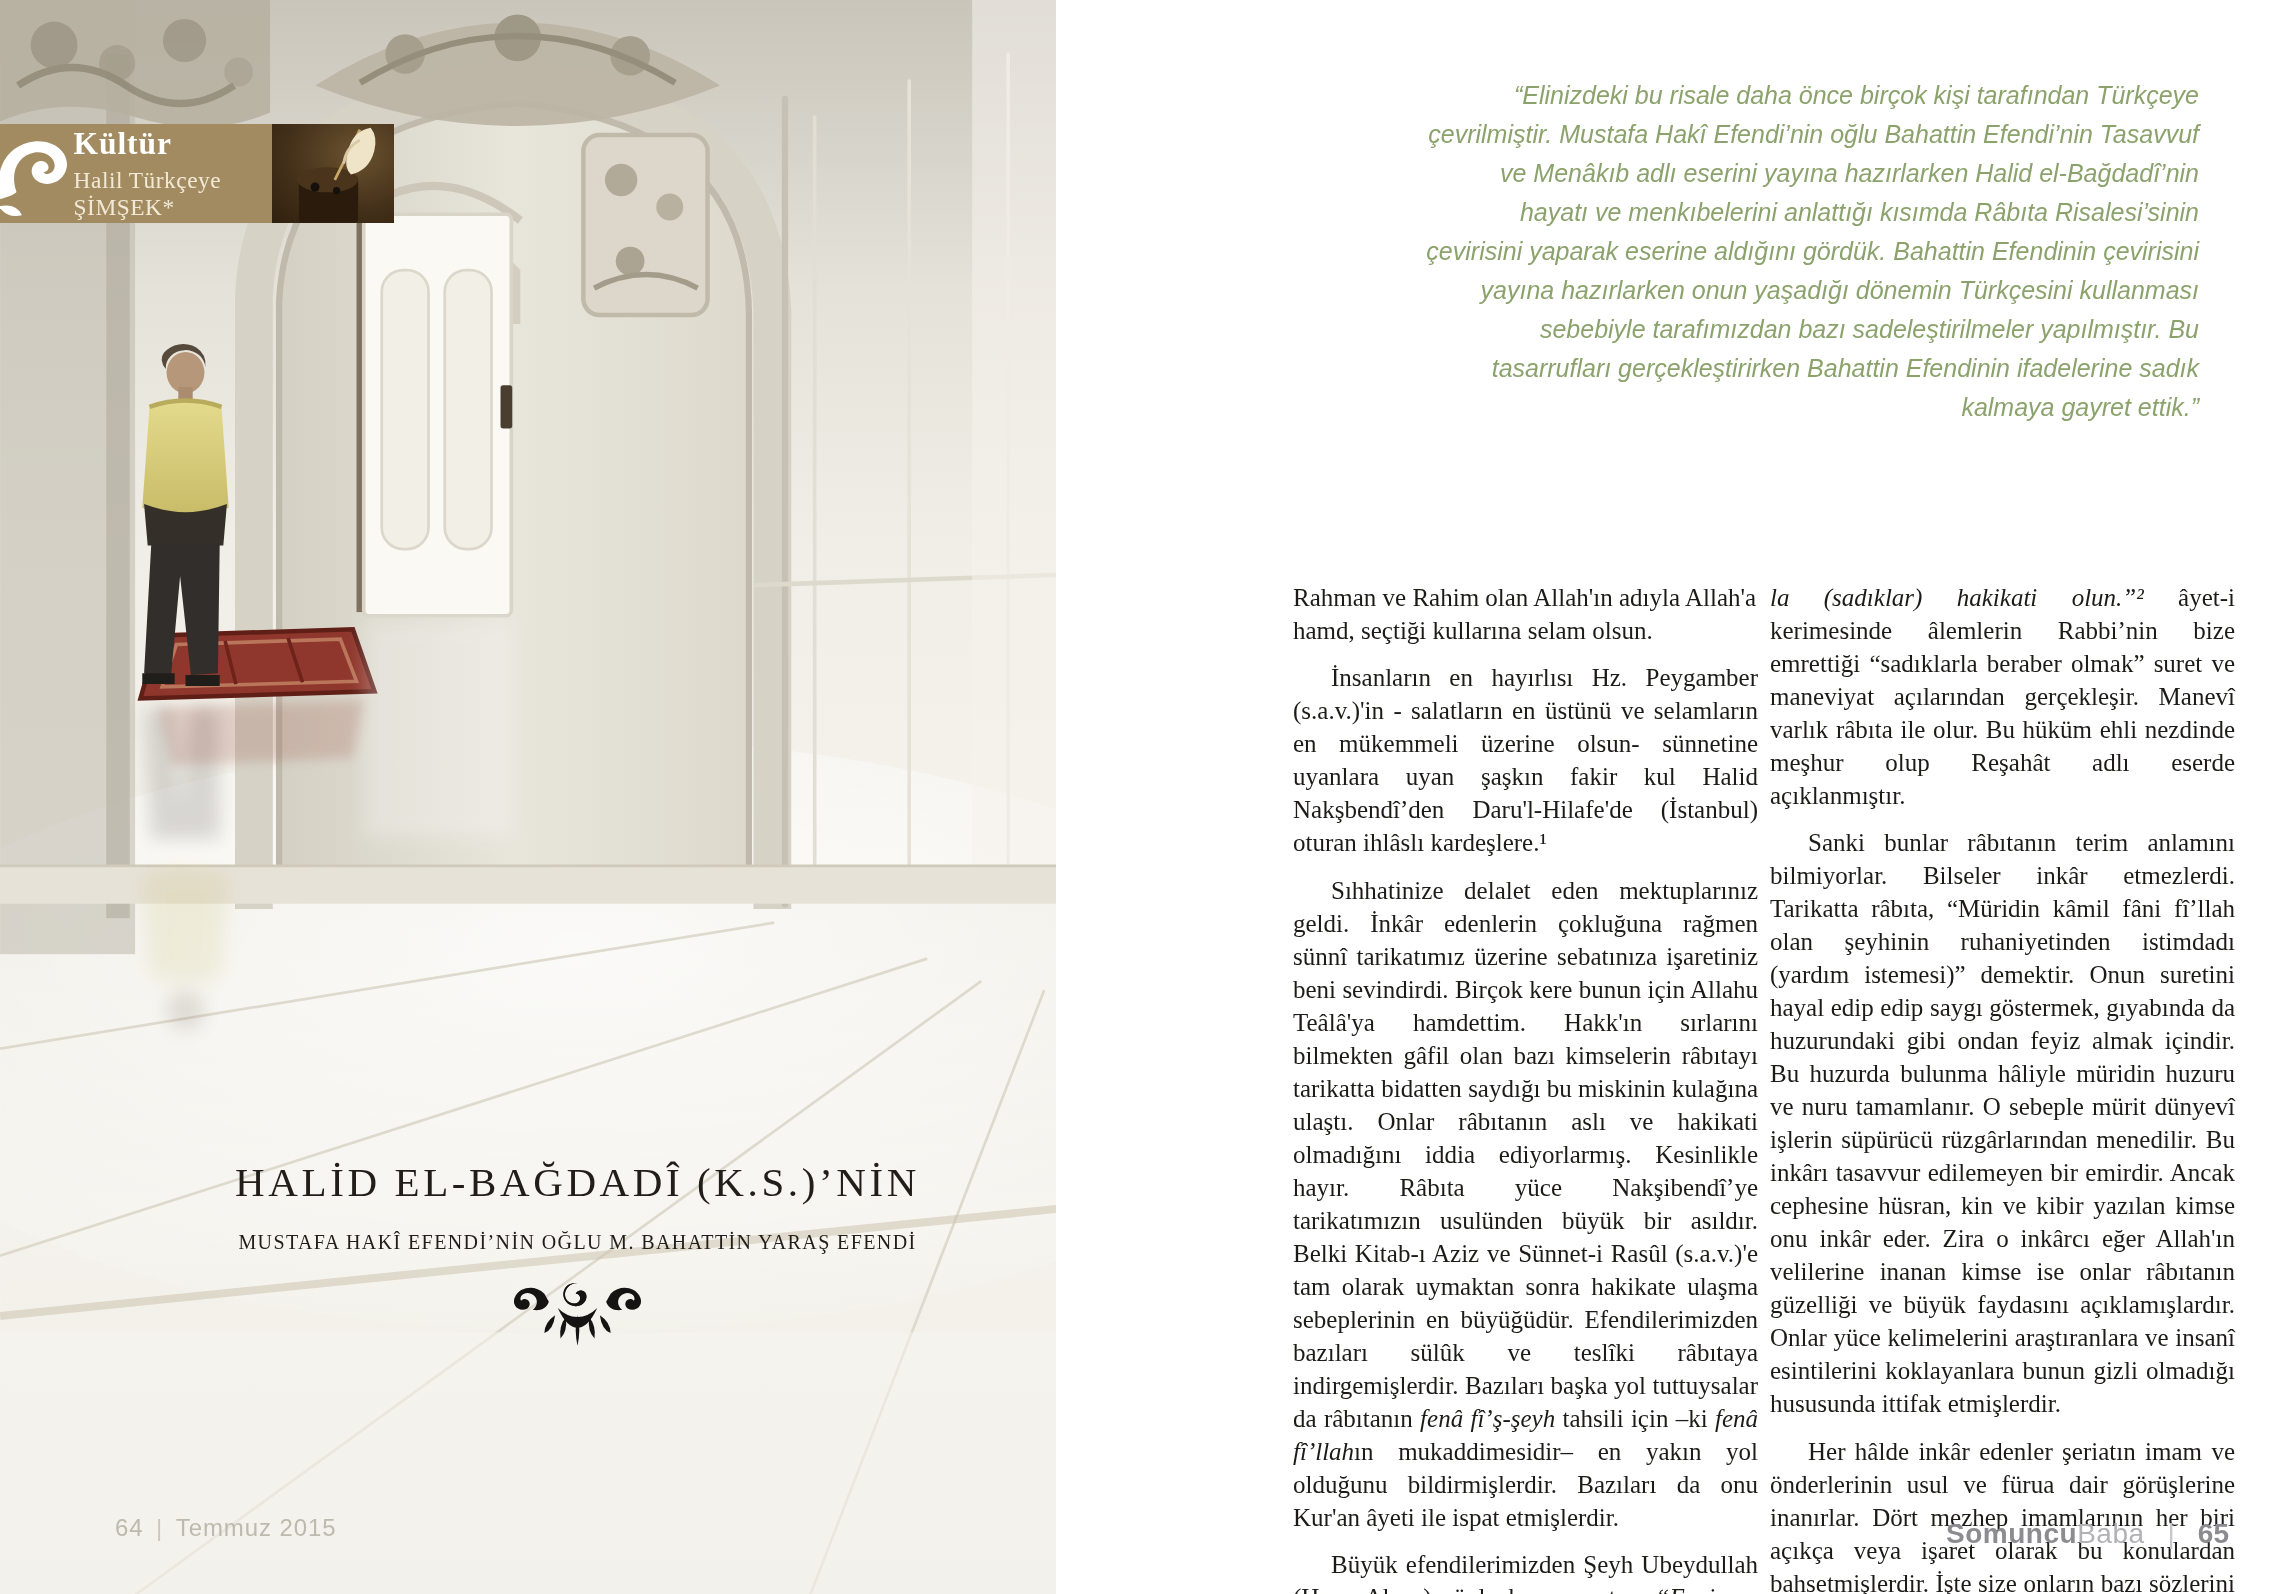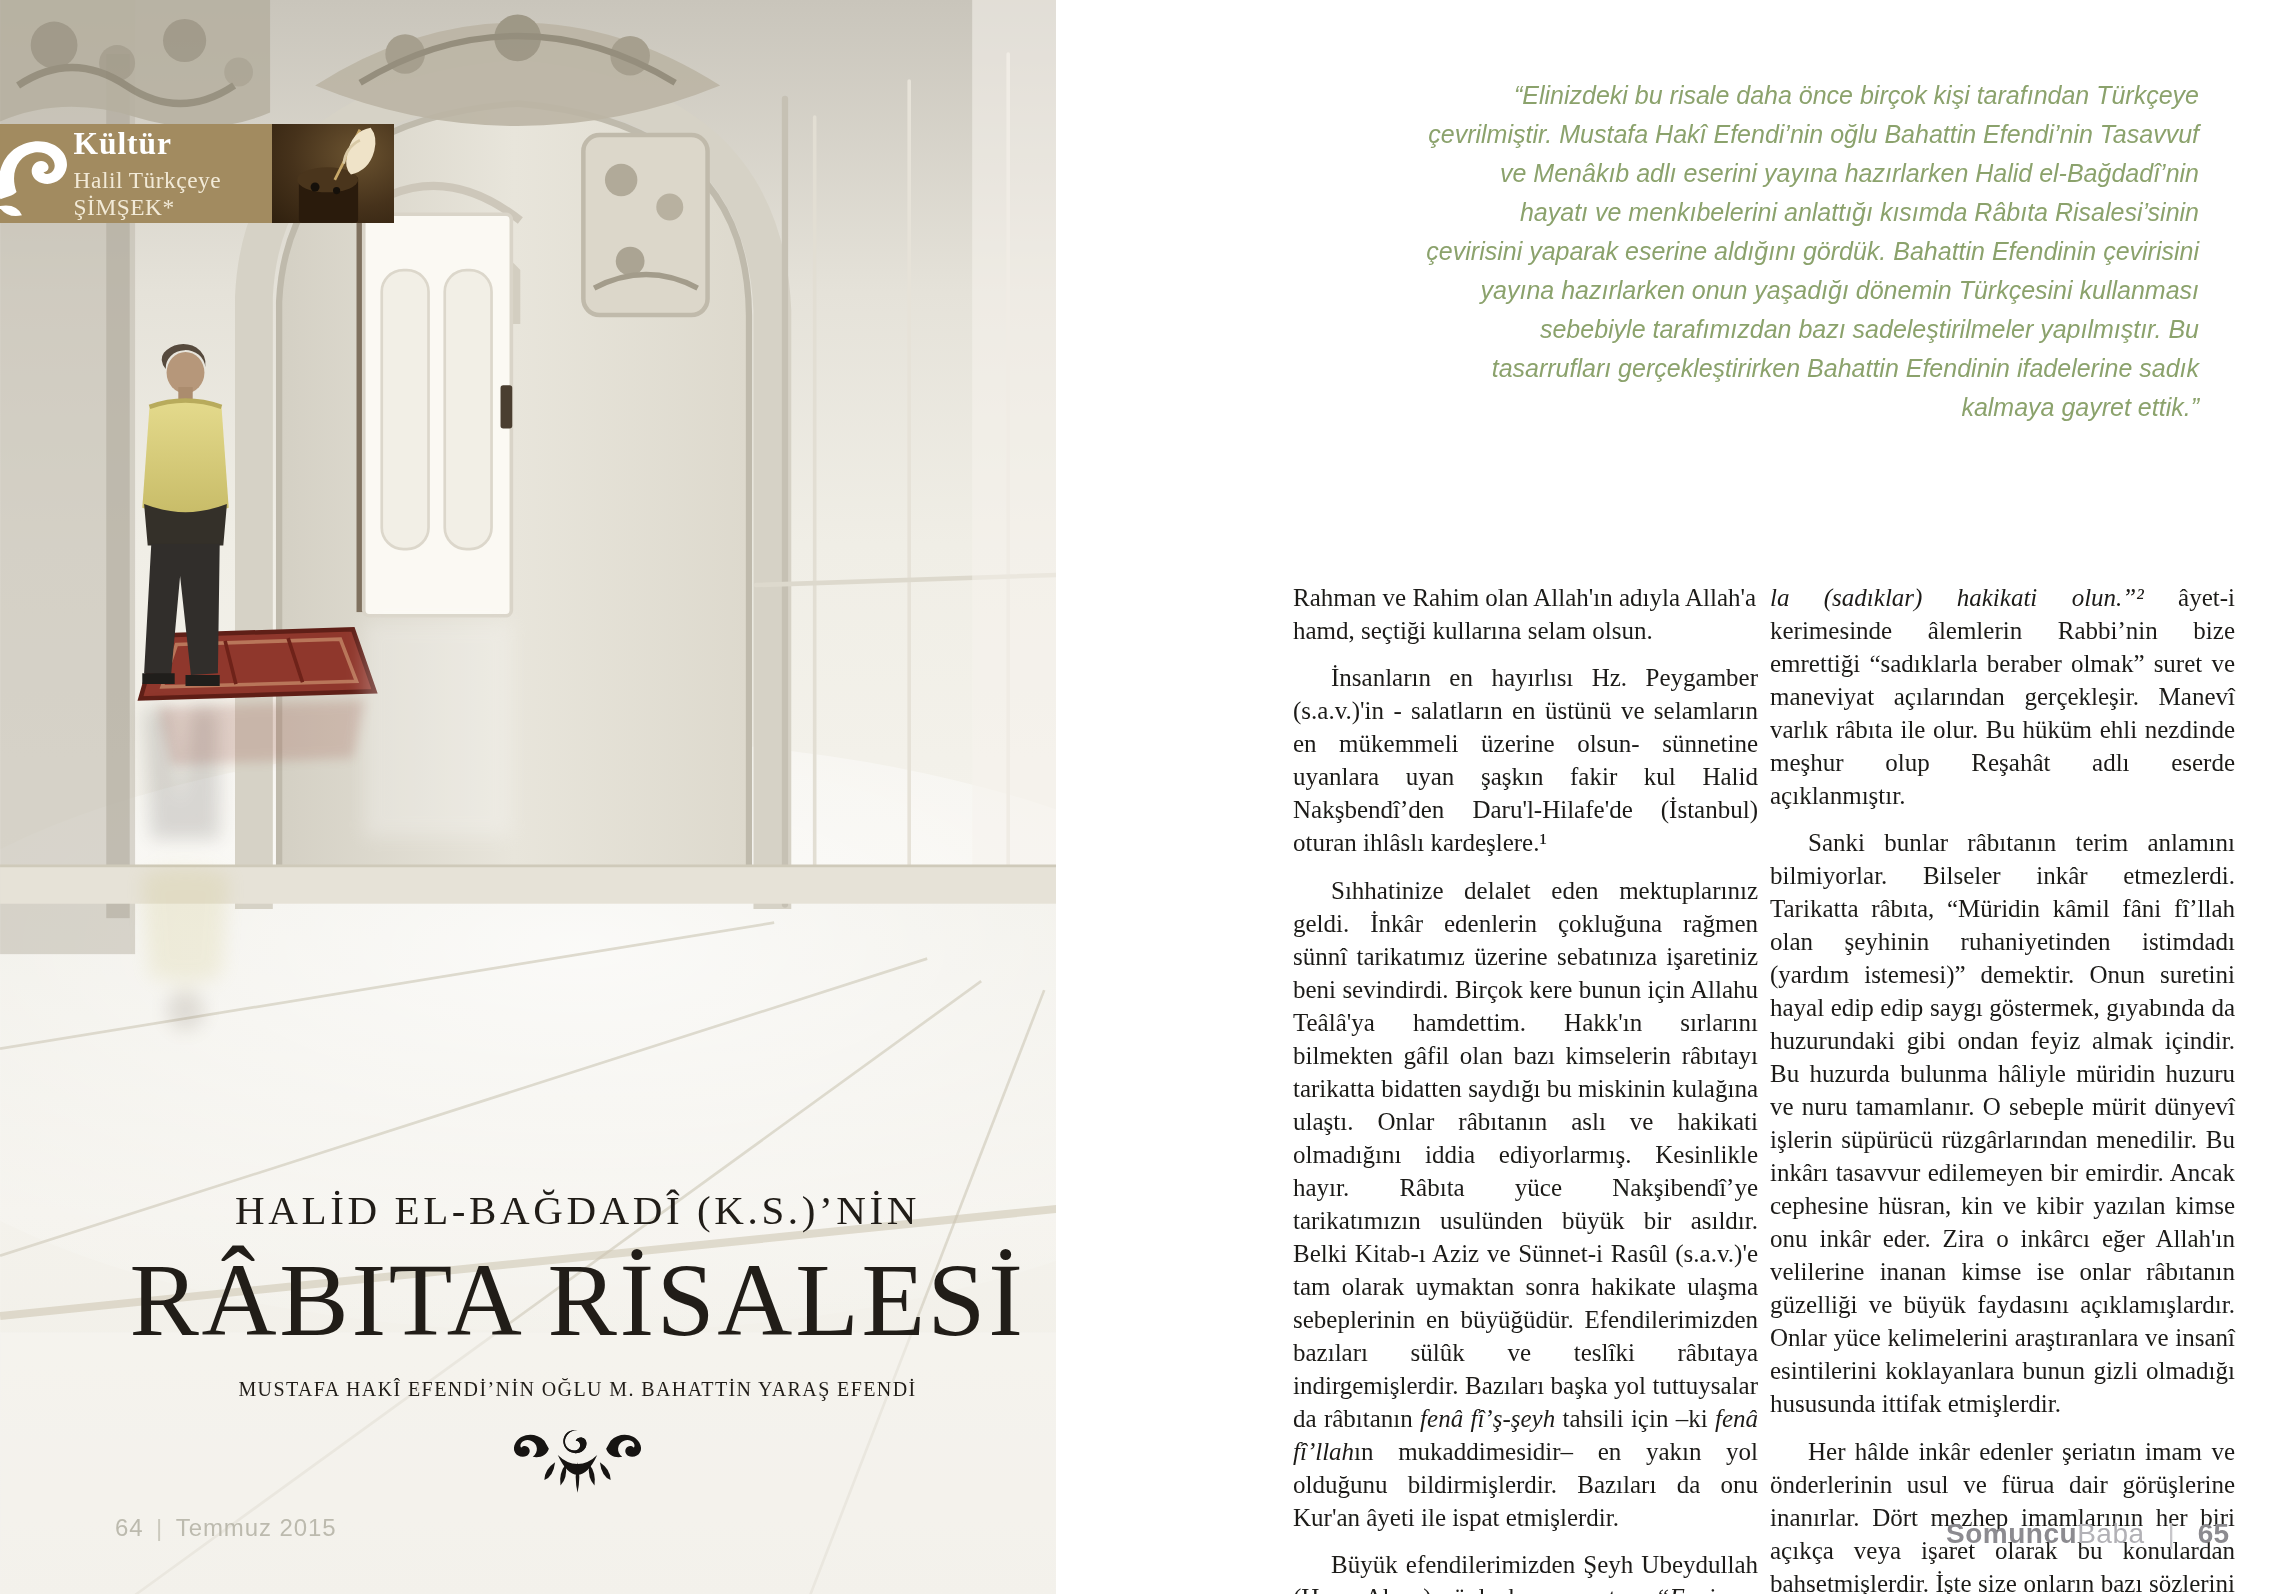--- a/index.html
+++ b/index.html
@@ -14,21 +14,21 @@
   .badge{position:absolute;left:0;top:124px;width:272px;height:99px;background:#a28b60;
          display:flex;align-items:center;}
   .badge-icon{width:79px;height:90px;flex:0 0 79px;margin-left:-5.4px;}
   .badge-text{display:flex;flex-direction:column;justify-content:center;gap:5.4px;}
   .badge-label{font-size:31.5px;font-weight:bold;color:#ffffff;letter-spacing:0.9px;}
   .badge-author{font-size:23.4px;color:#f2ead7;letter-spacing:0.5px;}
   .quill-photo{position:absolute;left:272px;top:124px;width:122px;height:99px;overflow:hidden;
          background:radial-gradient(120% 120% at 70% 30%, #6b5330 0%, #46321b 45%, #241708 100%);}
 
   
-  .title-block{position:absolute;left:36px;top:1158px;width:1083px;text-align:center;color:#211d18;margin-top:28px;}
+  .title-block{position:absolute;left:36px;top:1158px;width:1083px;text-align:center;color:#211d18;}
   .kicker{font-size:41px;letter-spacing:3.6px;}
   .main-title{font-size:104px;line-height:1.02;letter-spacing:2.7px;margin-top:12.6px;}
   .subtitle{font-size:20px;letter-spacing:1.4px;margin-top:25px;}
   .flourish{margin:20px auto 0 auto;width:225px;height:77px;}
 
   .pfooter-left{position:absolute;left:115px;top:1514px;font-family:"Liberation Sans",sans-serif;
          font-size:24px;color:#b3b1a4;opacity:.85;letter-spacing:0.9px;display:flex;gap:12.6px;align-items:center;}
   .pfooter-left .sep{color:#c4c2b5;font-weight:300;}
 
   
@@ -215,21 +215,20 @@
           <path d="M84,34 q4,-26 26,-30 q8,10 4,26 q-6,22 -26,26 q-8,-8 -4,-22 Z" fill="#efe3c8"></path>
           <path d="M80,44 q2,-18 18,-26" stroke="#d8c9a6" stroke-width="3" fill="none"></path>
         </g>
         <circle cx="48" cy="70" r="5" fill="#15100a"></circle>
         <circle cx="72" cy="74" r="4" fill="#15100a"></circle>
       </svg>
     </div>
 
     <div class="title-block">
       <div class="kicker">HALİD EL-BAĞDADÎ (K.S.)’NİN</div>
-      <div class="main-title">RÂBITA RİSALESİ</div>
       <div class="subtitle">MUSTAFA HAKÎ EFENDİ’NİN OĞLU M. BAHATTİN YARAŞ EFENDİ</div>
       <svg class="flourish" viewBox="0 0 250 86">
         <g fill="#161412">
           <path d="M125,10 c-8,0 -14,6 -14,13 c0,6 5,10 10,10 c4,0 7,-3 7,-6 c0,-3 -2,-5 -5,-5 c3,-6 12,-4 12,3 c0,8 -9,13 -17,10 c-10,-4 -12,-17 -3,-23 c4,-2 7,-2 10,-2 Z"></path>
           <path d="M125,10 c8,0 14,6 14,13 c0,6 -5,10 -10,10 c-4,0 -7,-3 -7,-6 c0,-3 2,-5 5,-5 c-3,-6 -12,-4 -12,3 c0,8 9,13 17,10 c10,-4 12,-17 3,-23 c-4,-2 -7,-2 -10,-2 Z" transform="translate(250,0) scale(-1,1)" transform-origin="0 0"></path>
           <path d="M88,22 c-10,-10 -26,-8 -32,2 c-5,8 0,16 8,16 c6,0 9,-5 7,-9 c-2,-4 -7,-4 -9,-1 c-3,-5 4,-11 11,-8 c8,3 9,13 2,18 c8,2 16,-2 18,-9 Z"></path>
           <path d="M162,22 c10,-10 26,-8 32,2 c5,8 0,16 -8,16 c-6,0 -9,-5 -7,-9 c2,-4 7,-4 9,-1 c3,-5 -4,-11 -11,-8 c-8,3 -9,13 -2,18 c-8,2 -16,-2 -18,-9 Z"></path>
           <path d="M103,38 q10,10 22,10 q12,0 22,-10 q-10,22 -22,22 q-12,0 -22,-22 Z"></path>
           <path d="M125,46 q-4,16 0,34 q4,-18 0,-34 Z"></path>
           <path d="M112,48 q-8,10 -6,24 q8,-8 6,-24 Z"></path>

